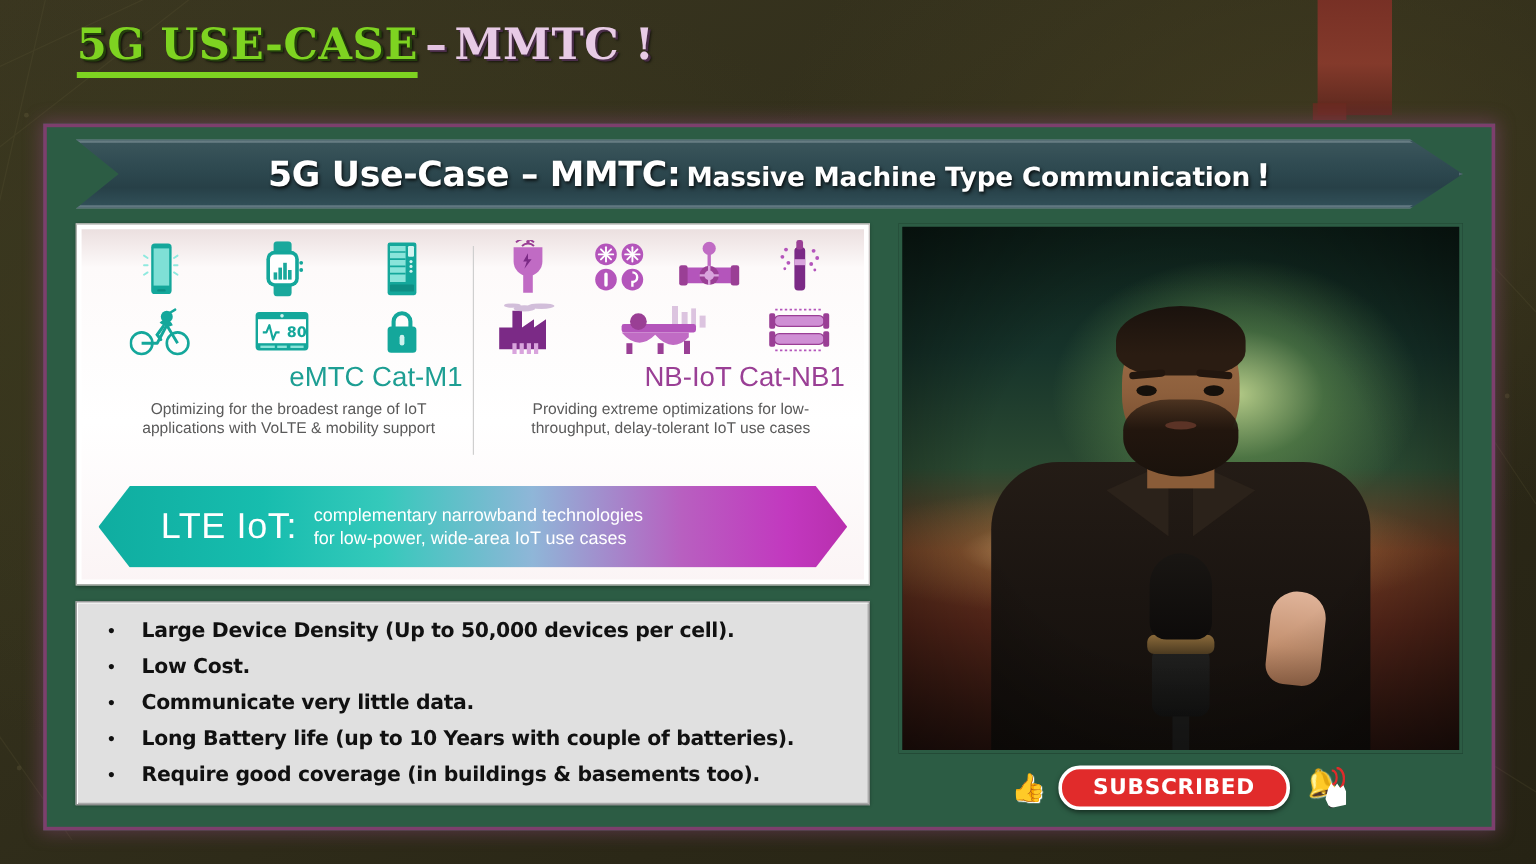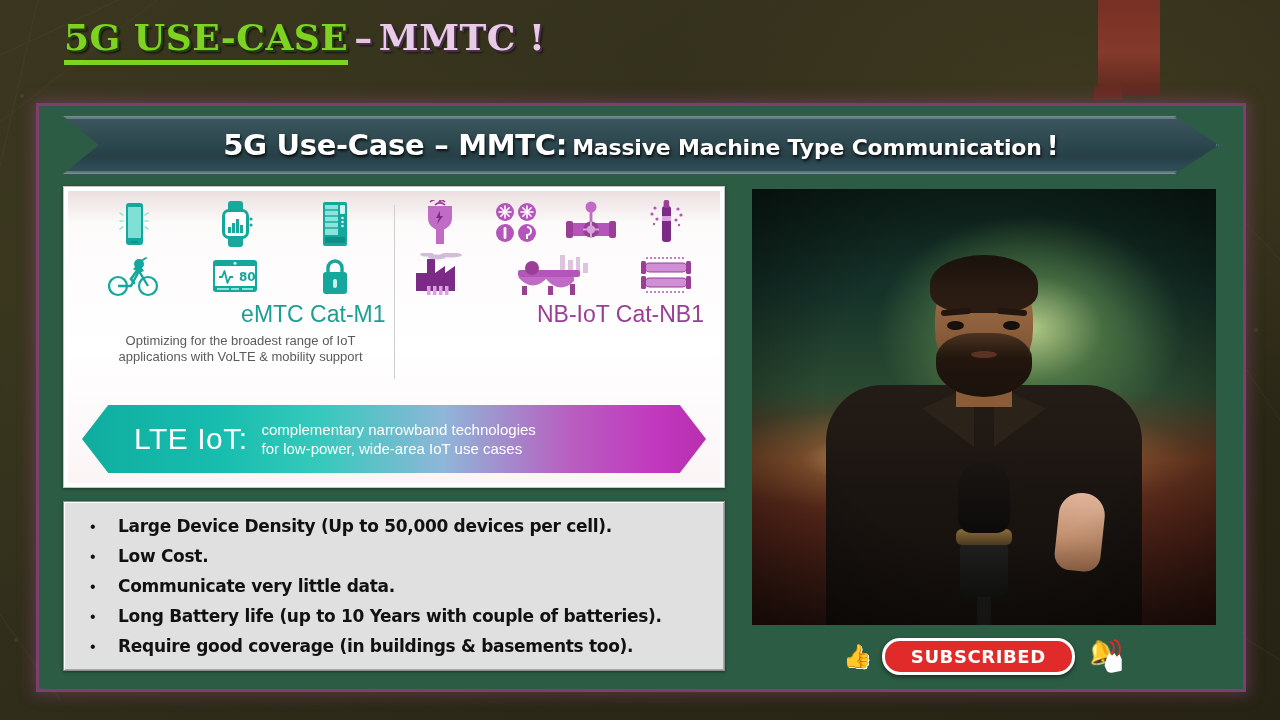--- a/index.html
+++ b/index.html
@@ -547,20 +547,21 @@
                         <rect x="48" y="23" width="5" height="13" rx="1.5"></rect>
                     </g>
                     <g stroke="#b455bb" stroke-width="1.4" stroke-dasharray="2 2">
                       <path d="M8 5 h40"></path>
                         <path d="M8 39 h40"></path>
                     </g>
                   </svg>
                 </div>
               </div>
               <div class="col-title purple">NB-IoT Cat-NB1</div>
+              <div class="col-desc">Providing extreme optimizations for low-throughput, delay-tolerant IoT use cases</div>
             </div>
           </div>
 
           <div id="lte-banner">
             <div id="lte-label">LTE IoT:</div>
             <div id="lte-desc">
               <div>complementary narrowband technologies</div>
               <div>for low-power, wide-area IoT use cases</div>
             </div>
           </div>

